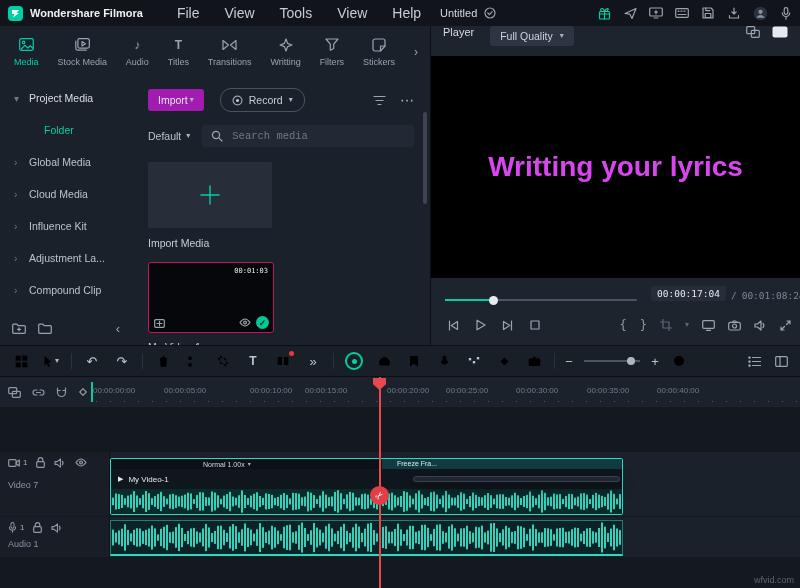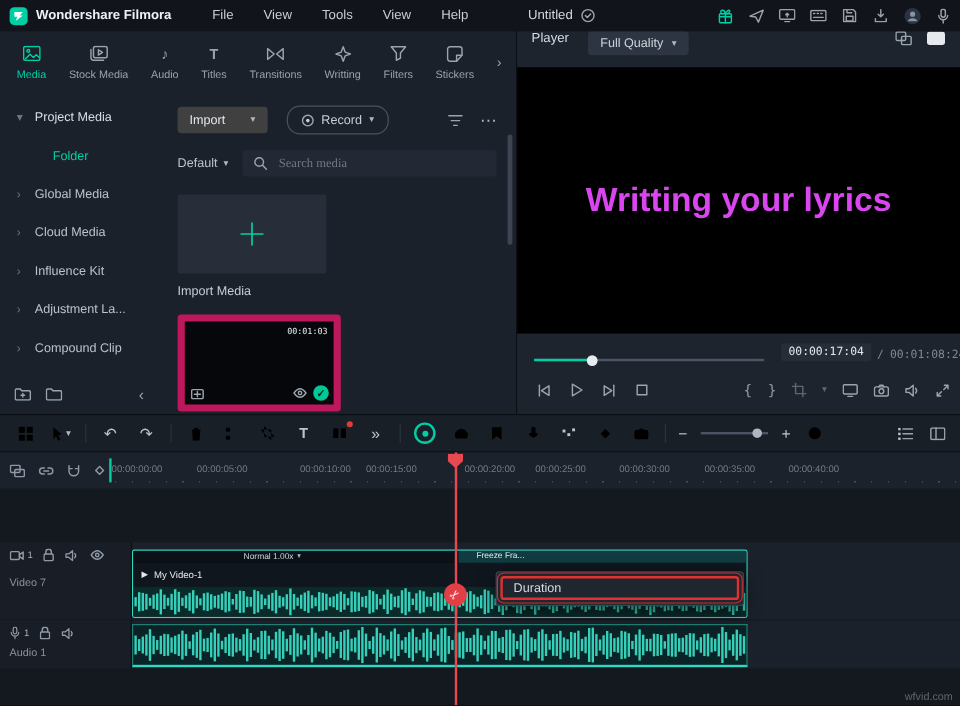--- a/index.html
+++ b/index.html
@@ -5,21 +5,21 @@
   html,body{margin:0;padding:0}
   body{background:#05070a;font-family:"Liberation Sans",sans-serif}
   .app{position:relative;width:800px;height:588px;background:#14181f;overflow:hidden;color:#c3cad3}
   .ic{display:inline-flex;align-items:center;justify-content:center;flex:none}
   .ic svg{stroke:#9aa4af;fill:none;stroke-width:1.2;stroke-linecap:round;stroke-linejoin:round}
 
   
   .menubar{position:absolute;top:0;left:0;right:0;height:26px;background:#11141a;display:flex;align-items:center;z-index:60}
   .logo-badge{width:15px;height:15px;margin-left:8px;border-radius:4px;background:#00cfa6;display:flex;align-items:center;justify-content:center;flex:none}
   .logo-text{color:#eef1f5;font-size:11px;font-weight:bold;margin-left:7px;white-space:nowrap}
-  .menus{display:flex;gap:25px;margin-left:34px;font-size:11px;color:#c6cdd6}
+  .menus{display:flex;gap:25px;margin-left:34px;font-size:14px;color:#c6cdd6}
   .project{position:absolute;left:440px;display:flex;align-items:center;gap:7px;font-size:11px;color:#d2d8e0}
   .mb-icons{position:absolute;right:6px;display:flex;align-items:center;gap:10px}
   .mb-icons .ic{width:16px;height:16px}
   .gift svg{stroke:#00cfa6}
 
   
   .main{position:absolute;top:26px;left:0;width:800px;height:319px;display:flex}
   .left-panel{width:430px;background:#1b212b;position:relative;border-right:1px solid #0b0e13}
   .player-panel{flex:1;background:#1e242e;position:relative}
 
@@ -39,33 +39,33 @@
   .side-item{height:32px;display:flex;align-items:center;font-size:10.5px;color:#bac2cc;padding-left:14px;gap:7px;cursor:pointer;white-space:nowrap}
   .side-item .chev{color:#6d7680;font-size:10px;width:8px;flex:none}
   .side-item.first{color:#d9dee5}
   .side-item.folder-item{color:#00cfa6;padding-left:44px}
   .sidebar-bottom{position:absolute;bottom:10px;left:12px;right:8px;display:flex;align-items:center;gap:12px}
   .collapse-btn{margin-left:auto;color:#98a1ac;font-size:13px;line-height:13px;cursor:pointer}
 
   
   .media{flex:1;position:relative;padding:10px 16px 0 20px}
   .m-row1{display:flex;align-items:center}
-  .btn-import{height:22px;background:#404040;border-radius:3px;color:#e2e7ec;font-size:10.5px;display:flex;align-items:center;gap:21px;padding:0 10px;cursor:pointer}
+  .btn-import{height:22px;background:#a21caf;border-radius:3px;color:#e2e7ec;font-size:10.5px;display:flex;align-items:center;gap:2px;padding:0 10px;cursor:pointer}
   .btn-record{height:22px;border:1px solid #49525f;border-radius:11px;color:#c6cdd6;font-size:10.5px;display:flex;align-items:center;gap:6px;padding:0 11px;margin-left:16px;cursor:pointer}
   .spacer{flex:1}
   .chevron{font-size:8px;color:#aeb7c1;line-height:8px}
   .more-dots{font-size:14px;color:#aeb7c1;margin-left:14px}
   .m-row2{display:flex;align-items:center;margin-top:13px}
   .dd-default{display:flex;align-items:center;gap:5px;font-size:10.5px;color:#bac2cc;cursor:pointer}
   .searchbox{flex:1;margin-left:12px;height:22px;background:#232934;border-radius:3px;display:flex;align-items:center;gap:7px;padding:0 9px}
-  .search-input{background:transparent;border:none;outline:none;color:#c6cdd6;font-size:10.5px;width:100%;font-family:Liberation Serif, serif}
+  .search-input{background:transparent;border:none;outline:none;color:#c6cdd6;font-size:10.5px;width:100%;font-family:Liberation Mono, monospace}
   .search-input::placeholder{color:#6f7984}
   .tile{width:124px;height:66px;background:#272e3a;margin-top:15px;display:flex;align-items:center;justify-content:center;border-radius:2px;cursor:pointer}
   .tile-label{font-size:10.5px;color:#c6cdd6;margin-top:9px}
-  .thumb{width:124px;height:69px;background:#05070a;border:6px solid #be185d;border-radius:3px;margin-top:13px;position:relative;cursor:pointer}
+  .thumb{width:124px;height:69px;background:#05070a;border:1px solid #be185d;border-radius:3px;margin-top:13px;position:relative;cursor:pointer}
   .thumb .dur{position:absolute;top:4px;right:5px;font-size:7px;color:#e8ecf0;font-family:"DejaVu Sans Mono",monospace}
   .thumb .bl{position:absolute;left:5px;bottom:4px;display:flex;gap:6px;align-items:center}
   .thumb .br{position:absolute;right:4px;bottom:3px;display:flex;gap:5px;align-items:center}
   .checkc{width:13px;height:13px;border-radius:50%;background:#00c896;color:#062a12;font-size:9px;display:flex;align-items:center;justify-content:center;font-weight:bold}
   .clip-label{font-size:10.5px;color:#c6cdd6;margin-top:8px}
   .media-scroll{position:absolute;right:3px;top:34px;width:4px;height:92px;background:#3d4553;border-radius:2px}
 
   
   .p-header{height:30px;display:flex;align-items:flex-start;padding:0 12px}
   .p-title{font-size:11px;color:#d6dbe2}
@@ -1091,21 +1091,20 @@
               <rect x="493" y="5.7" width="2" height="21.7" fill="#35d0ba"></rect>
               <rect x="496" y="12.0" width="2" height="9.0" fill="#35d0ba"></rect>
               <rect x="499" y="7.6" width="2" height="17.9" fill="#35d0ba"></rect>
               <rect x="502" y="3.7" width="2" height="25.6" fill="#35d0ba"></rect>
               <rect x="505" y="7.5" width="2" height="18.0" fill="#35d0ba"></rect>
               <rect x="508" y="9.1" width="2" height="14.7" fill="#35d0ba"></rect>
             </svg></div>
       </div>
 
       <div class="ctx-menu">
-        <div class="ctx-item hl">Duration</div>
       </div>
 
       <div class="ph-badge">
           <span>✂</span>
         </div>
     </div>
 
     <div class="ph-line"></div>
     <div class="ph-cap"></div>
   </div>

